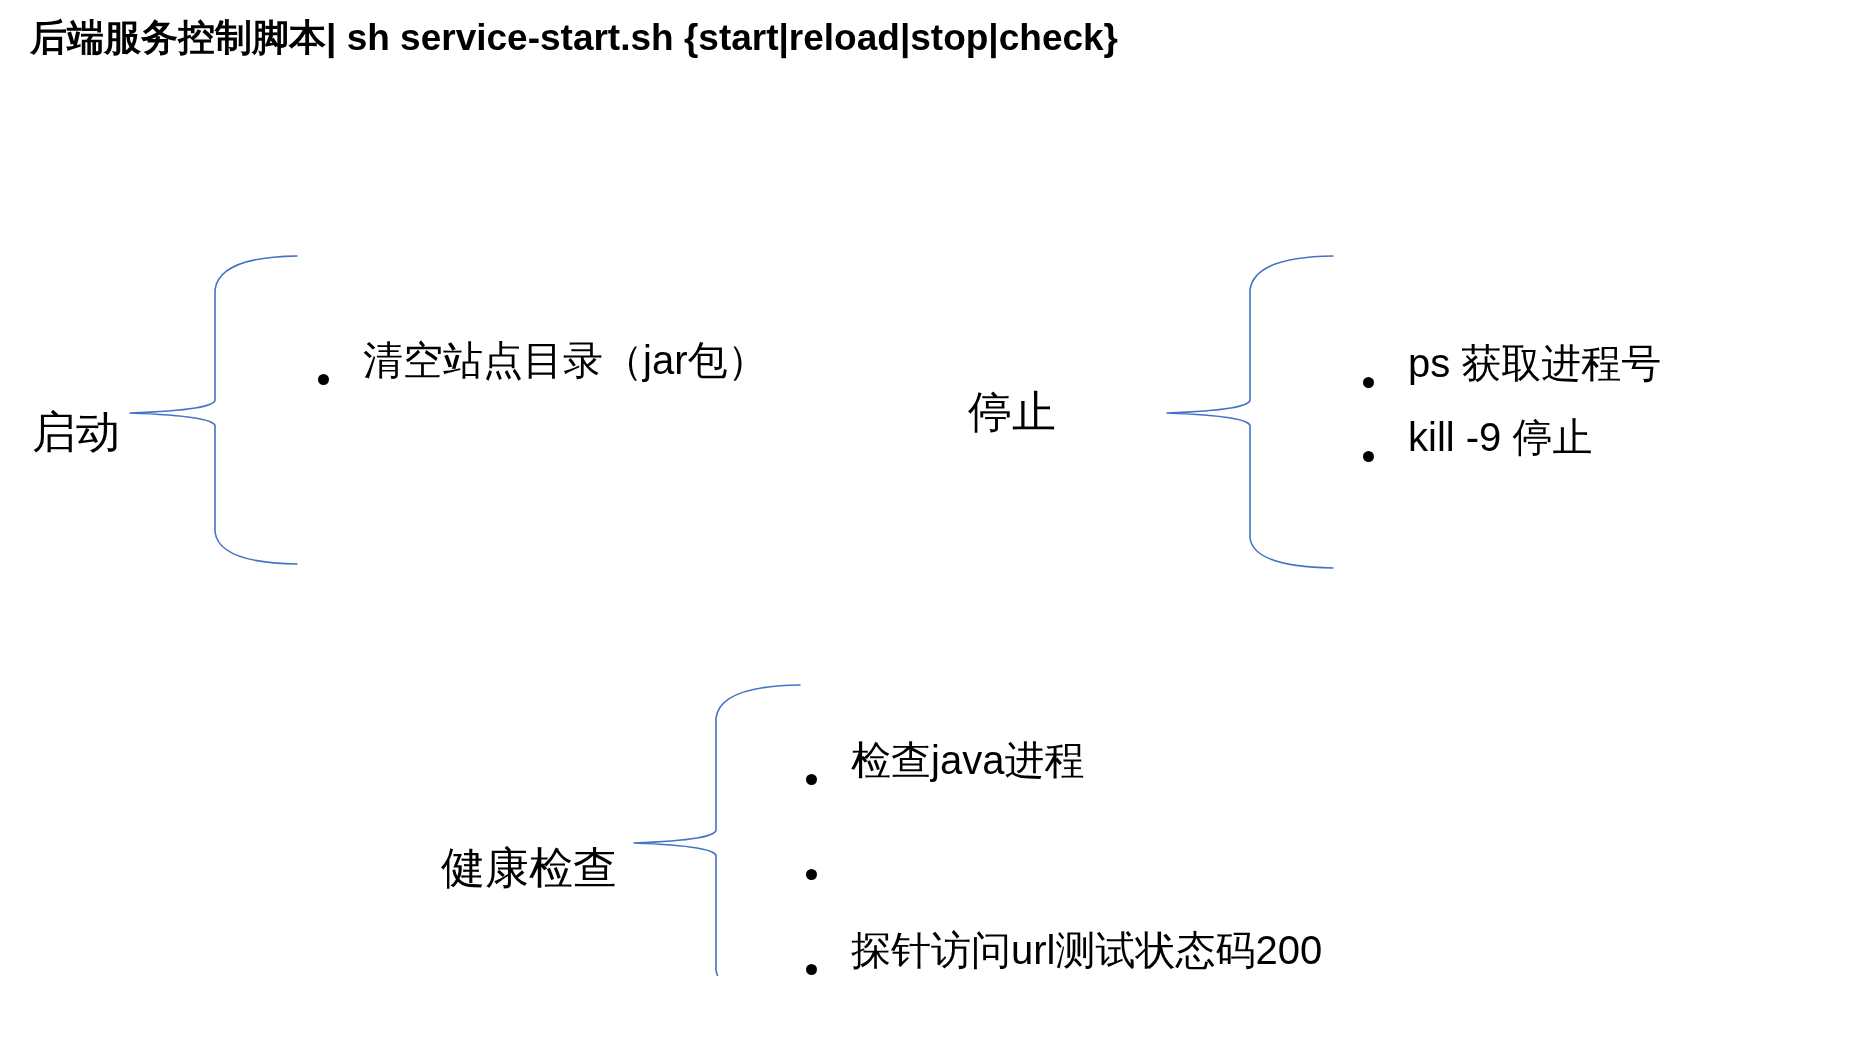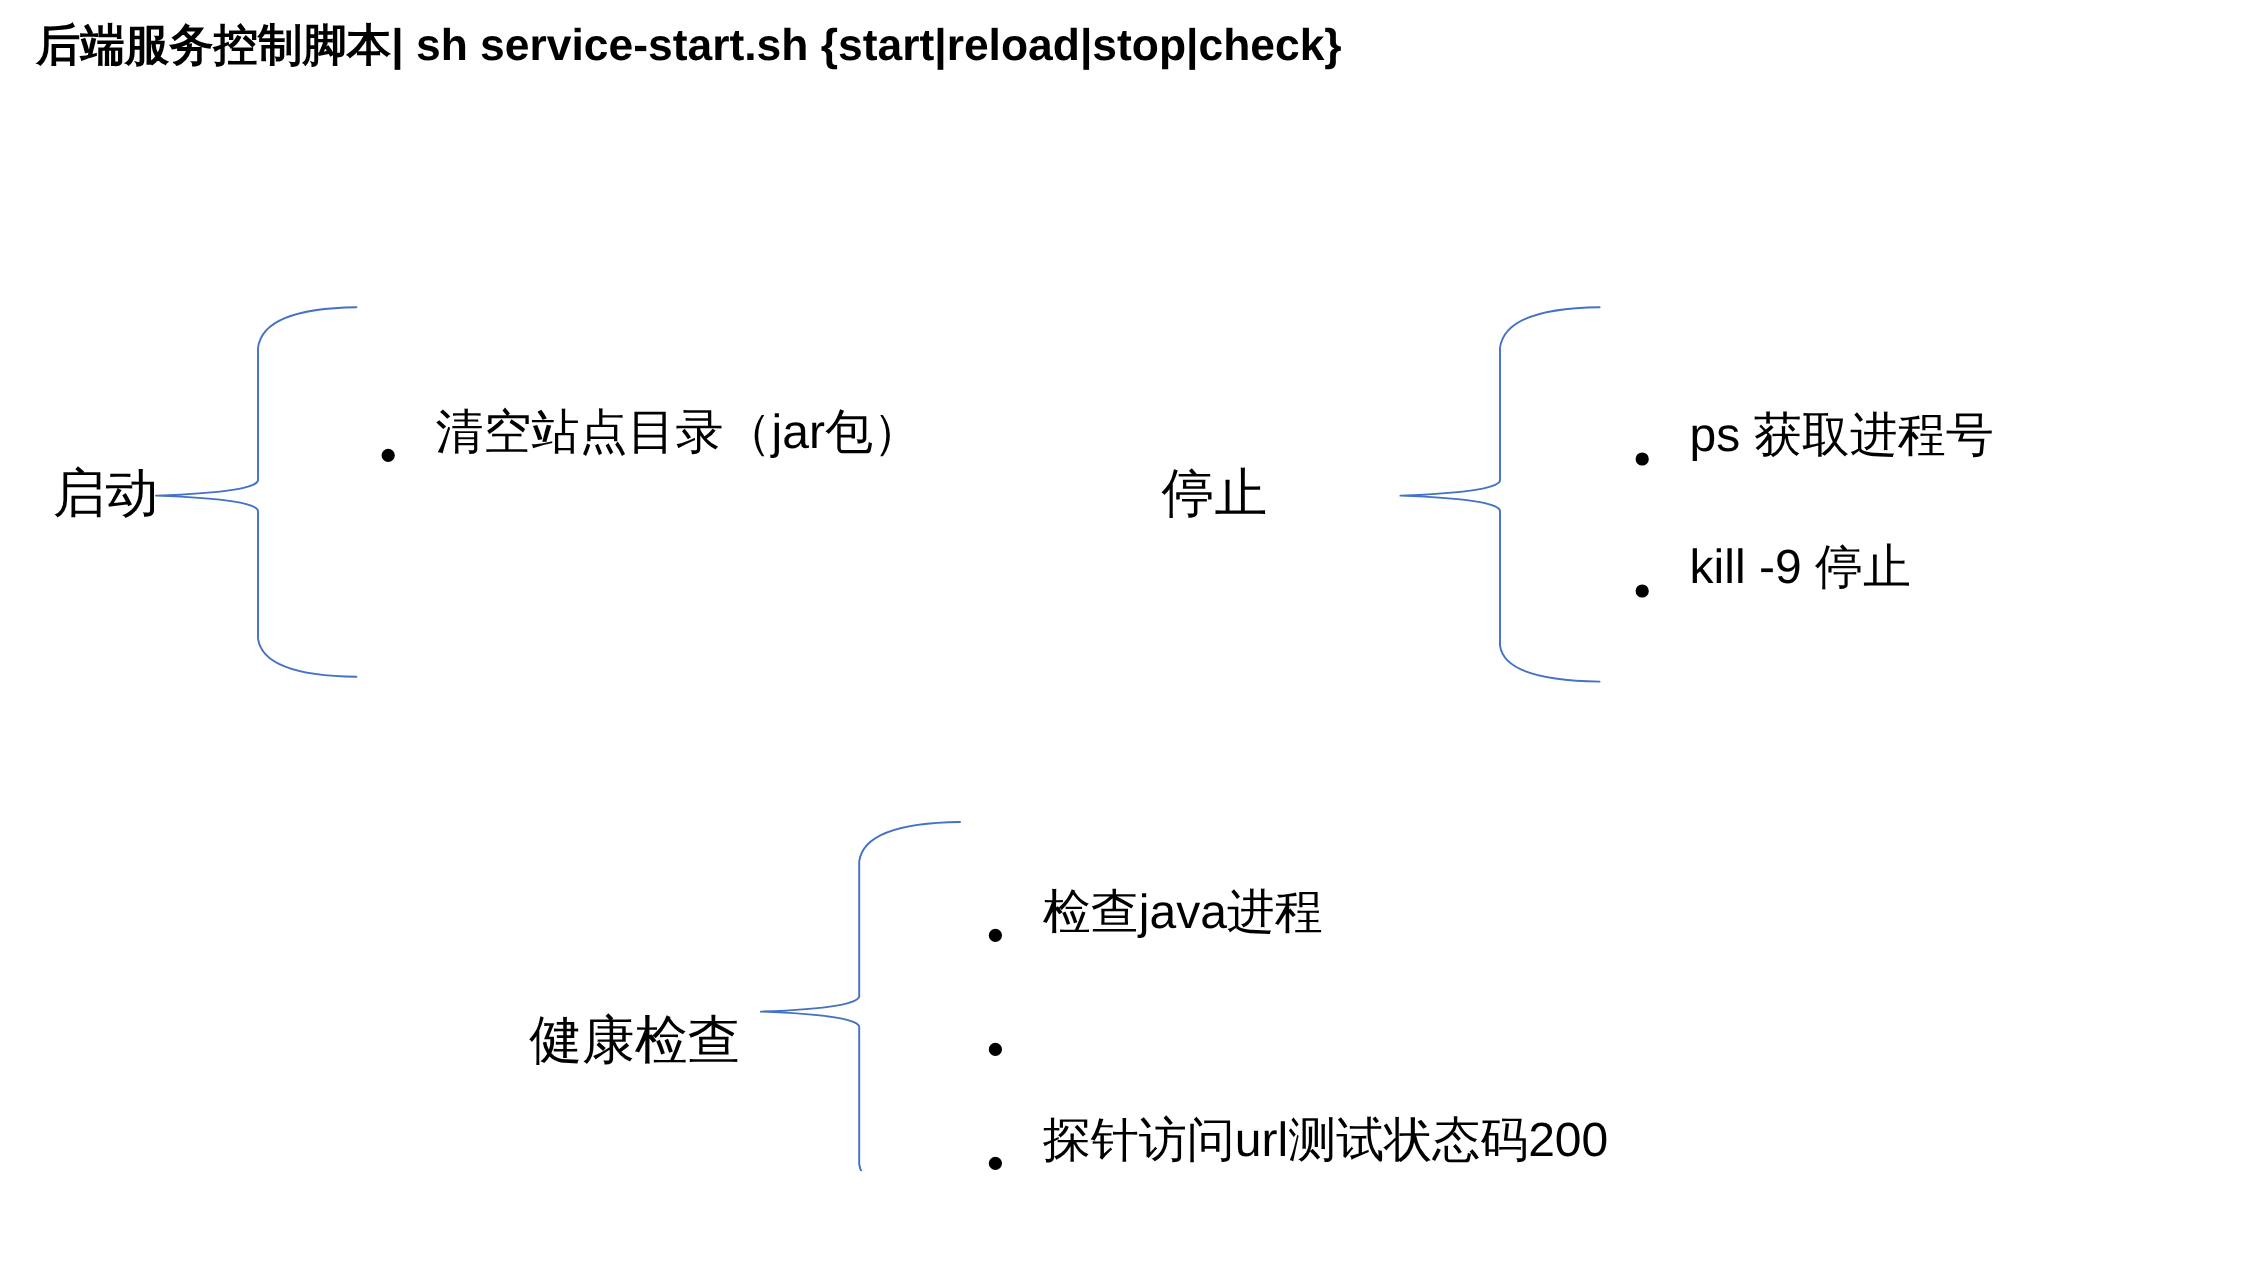--- a/index.html
+++ b/index.html
@@ -42,32 +42,32 @@
     stroke-linejoin: round;
   }
 
   .section-label {
     position: absolute;
     font-size: 44px;
     line-height: 56px;
     color: var(--text);
     white-space: nowrap;
   }
-  .label-start  { left: 32px;   top: 384px; margin-left: 12px; }
+  .label-start  { left: 32px;   top: 404px; }
   .label-stop   { left: 968px; top: 384px; }
   .label-health { left: 441px;  top: 812px; margin-top: 28px; }
 
   .bullets {
     position: absolute;
     display: flex;
     flex-direction: column;
   }
   .bullets-start  { left: 318px;  top: 335px; gap: 36px; }
-  .bullets-stop   { left: 1363px; top: 338px; gap: 60px; }
-  .bullets-health { left: 824px;  top: 735px; gap: 45px; }
+  .bullets-stop   { left: 1363px; top: 338px; gap: 24px; }
+  .bullets-health { left: 806px;  top: 735px; gap: 45px; }
 
   .bullet-item {
     display: flex;
     align-items: flex-end;
     height: 50px;
     white-space: nowrap;
   }
   .bullet-dot {
     flex: 0 0 auto;
     width: 11px;

